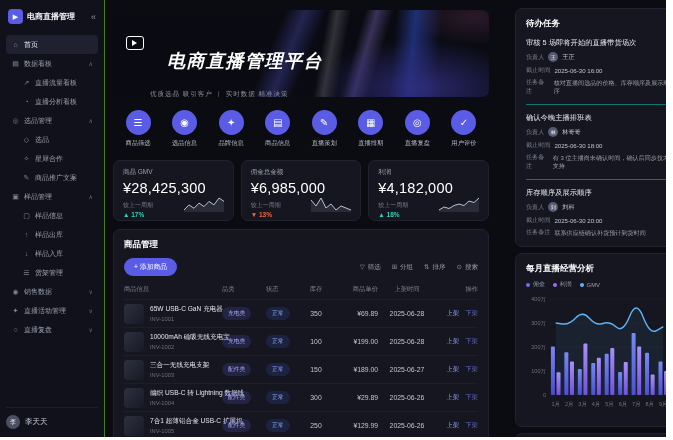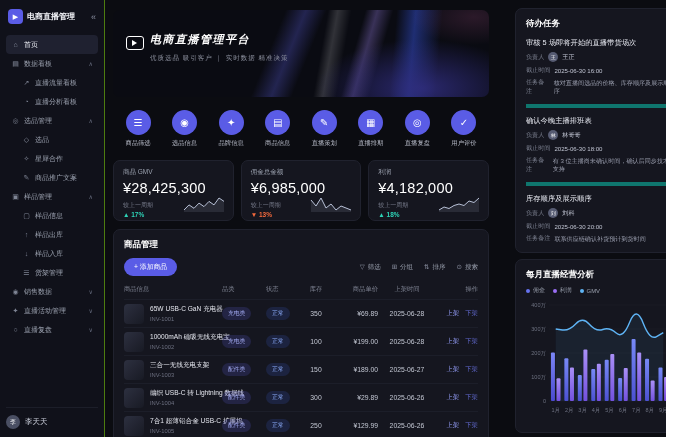--- a/index.html
+++ b/index.html
@@ -34,21 +34,21 @@
   .banner{height:87px;border-radius:7px;position:relative;overflow:hidden;box-sizing:border-box;
     padding:22px 0 0 37px;
     background:
       radial-gradient(150px 70px at 82% 90%, rgba(49,46,129,.85), transparent 70%),
       radial-gradient(90px 40px at 96% 8%, rgba(244,114,182,.14), transparent 70%),
       linear-gradient(112deg, transparent 42%, rgba(99,102,241,.28) 47%, transparent 52%),
       linear-gradient(100deg, transparent 55%, rgba(255,255,255,.16) 57.5%, transparent 61%),
       linear-gradient(106deg, transparent 63%, rgba(167,139,250,.3) 66%, transparent 70%),
       linear-gradient(95deg, transparent 74%, rgba(56,88,233,.45) 79%, transparent 86%),
       #0a0b12;}
-  .banner h1{margin:0;font-size:11px;font-style:italic;font-weight:bold;color:#fff;letter-spacing:1.5px;}
+  .banner h1{margin:17px;font-size:18px;font-style:italic;font-weight:bold;color:#fff;letter-spacing:1.5px;}
   .banner .bsub{font-size:6.5px;color:#9094a2;margin-top:7px;letter-spacing:1px;}
   .tv{position:absolute;left:13px;top:26px;width:16px;height:12px;border:1.5px solid #fff;border-radius:3px;}
   .tv:after{content:"";position:absolute;left:5px;top:2.5px;border-left:5px solid #fff;
             border-top:3px solid transparent;border-bottom:3px solid transparent;}
 
   .qa{display:flex;justify-content:space-between;margin:13px 3px 0;}
   .qa-item{width:44px;text-align:center;cursor:pointer;}
   .qa-circle{width:25px;height:25px;margin:0 auto;border-radius:50%;background:#5a5ce6;color:#fff;
              font-size:10px;display:flex;align-items:center;justify-content:center;}
   .qa-label{font-size:6.3px;color:#b8bcc9;margin-top:4px;white-space:nowrap;}
@@ -86,21 +86,21 @@
   .sku{font-size:5.8px;color:#6c7080;margin-top:1.5px;}
   .badge{display:inline-block;padding:2px 6px;border-radius:8px;font-size:5.8px;}
   .badge.cat{background:rgba(99,102,241,.18);color:#a9b1fb;}
   .badge.st{background:rgba(73,112,255,.15);color:#8fb0ff;}
   .act a{font-size:6.4px;text-decoration:none;cursor:pointer;}
   .a-on{color:#98a1ff;} .a-off{color:#6169cf;margin-left:6px;}
 
   
   .right{width:168px;min-width:168px;margin-left:22px;padding-top:8px;display:flex;
          flex-direction:column;gap:6px;}
-  .task{margin-top:8px;padding-top:8px;border-top:4px solid #0f766e;}
+  .task{margin-top:8px;padding-top:8px;border-top:1px solid #0f766e;}
   .task:first-child{margin-top:8px;padding-top:0;border-top:none;}
   .task h3{font-size:7.3px;color:#e8eaf2;margin:0 0 4px;font-weight:normal;}
   .trw{display:flex;align-items:center;gap:4px;font-size:6.1px;color:#7c8090;margin-top:3.5px;}
   .trw .tv2{color:#c0c4d2;}
   .trw .note{color:#9a9eae;line-height:1.25;}
   .mini-av{width:10px;height:10px;border-radius:50%;background:#565b72;display:inline-flex;
            align-items:center;justify-content:center;font-size:5px;color:#fff;flex:none;}
   .lg{display:flex;gap:8px;font-size:5.9px;color:#9aa0ae;margin:5px 0 2px;flex-wrap:wrap;}
   .lg span{display:flex;align-items:center;gap:3px;}
   .dot{width:4px;height:4px;border-radius:50%;display:inline-block;}

